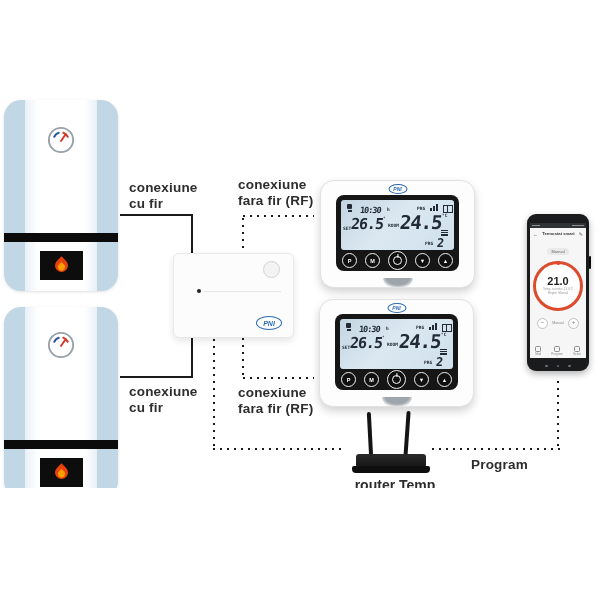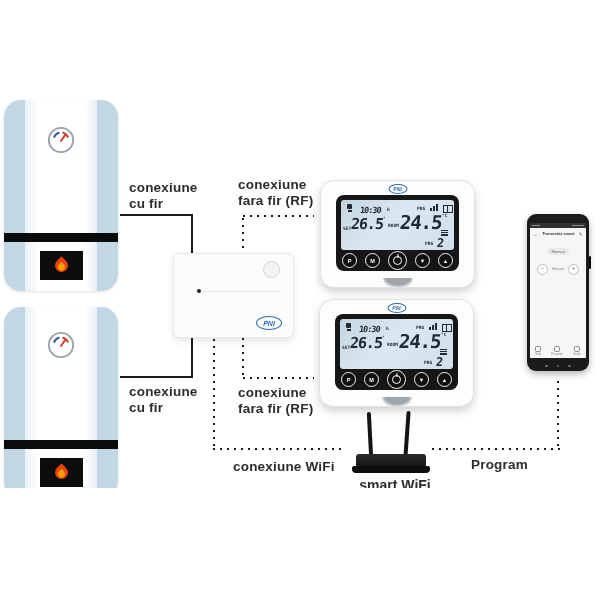--- a/index.html
+++ b/index.html
@@ -114,23 +114,22 @@
     <div>fara fir (RF)</div>
   </div>
   <div class="lbl" style="left:129px;top:384px;">
     <div>conexiune</div>
     <div>cu fir</div>
   </div>
   <div class="lbl" style="left:238px;top:385px;">
     <div>conexiune</div>
     <div>fara fir (RF)</div>
   </div>
-  <div class="lbl" style="left:233px;top:459px;">conexiune WiFi</div>
   <div class="lbl" style="left:471px;top:457px;">Program</div>
-  <div class="router-lbl">smart WiFi</div>
+  <div class="router-lbl">router Temp</div>
 
   <div class="boiler" style="left:4px;top:100px;">
     <div class="center"></div>
     <div class="gauge" style="top:26px;">
       <svg width="28" height="28" viewBox="0 0 30 30">
         <circle cx="15" cy="15" r="13" fill="#ffffff" stroke="#97a1a8" stroke-width="2"></circle>
         <path d="M 7.8 11.5 A 8.2 8.2 0 0 1 12.5 7.3" stroke="#2c53a0" stroke-width="2.2" fill="none" stroke-linecap="round"></path>
         <path d="M 17.5 7.3 A 8.2 8.2 0 0 1 22.2 11.5" stroke="#d23b2a" stroke-width="2.2" fill="none" stroke-linecap="round"></path>
         <line x1="15" y1="16" x2="19.5" y2="9.5" stroke="#d23b2a" stroke-width="2" stroke-linecap="round"></line>
       </svg>
@@ -254,20 +253,26 @@
           <i style="width:12px;"></i>
         </div>
       <div class="appbar">
         <span>←</span>
         <span class="ttl">Termostat smart</span>
         <span>✎</span>
       </div>
       <div class="pillwrap">
         <span class="pill">Manual</span>
       </div>
+      <div class="dial">
+        <span class="ddot"></span>
+        <span class="dtemp">21.0</span>
+        <span class="dsub">Temp. curenta: 21.0°C</span>
+        <span class="dsub">Regim: Manual</span>
+      </div>
       <div class="adjrow">
         <span class="adjbtn">−</span>
         <span class="adjlbl">Manual</span>
         <span class="adjbtn">+</span>
       </div>
       <div class="ptabs">
         <span class="ptab">
             <span class="ticon"></span>
             <span>Mod</span>
           </span>

